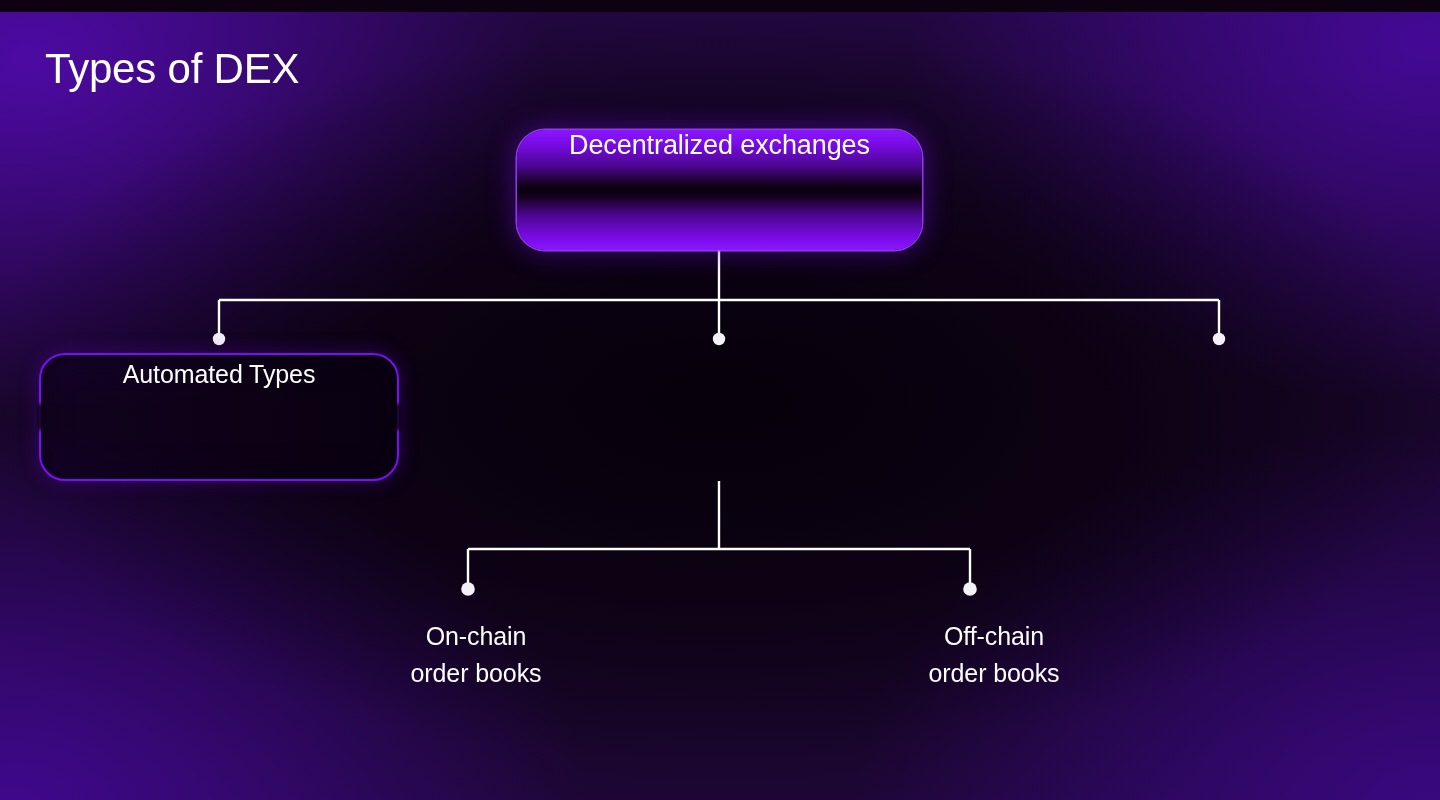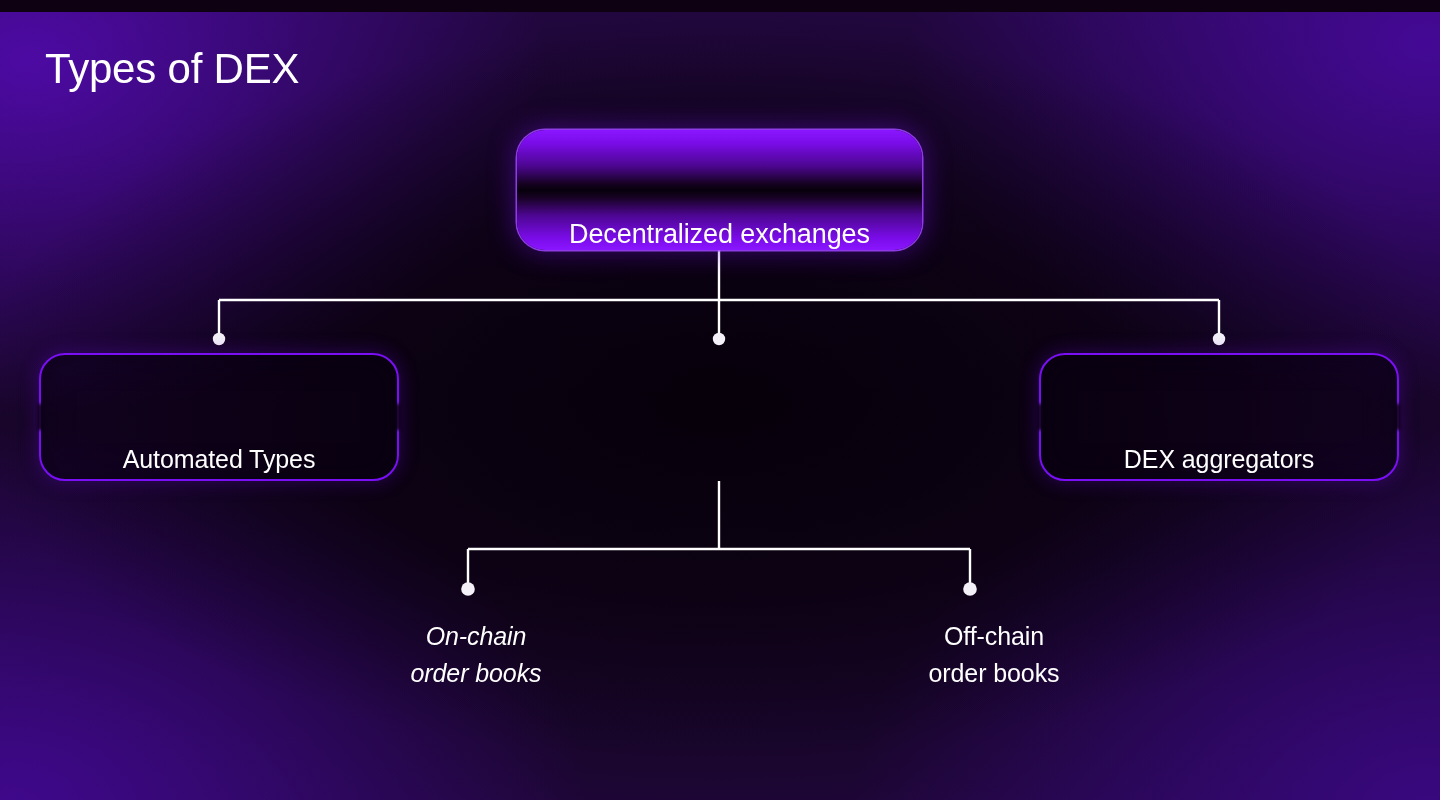--- a/index.html
+++ b/index.html
@@ -52,21 +52,21 @@
     letter-spacing:-.2px;
     white-space:nowrap;
   }
 
   
   #connectors { position:absolute; inset:0; }
 
   
   .node {
     position:absolute;
-    display:flex; align-items:flex-end; justify-content:center;
+    display:flex; align-items:flex-start; justify-content:center;
     text-align:center;
     color:#ffffff;
     border-radius:26px;
   }
 
   
   #node-root {
     left:517px; top:118px; width:405px; height:120px;
     border-radius:28px;
     background:
@@ -113,21 +113,21 @@
   }
   .notch.left  { left:-3px; }
   .notch.right { right:-3px; }
 
   
   .leaf {
     position:absolute; top:606px; width:300px;
     text-align:center; color:#ffffff;
     font-size:25px; font-weight:400; line-height:1.48; letter-spacing:-.1px;
   }
-  #leaf-onchain  { left:326px;font-style:italic; }
+  #leaf-onchain  { left:326px; }
   #leaf-offchain { left:844px; }
 </style>
 </head>
 <body>
 
 <div id="stage">
 
   <div id="bg-base"></div>
   <div id="bg-tint-tl"></div>
   <div id="bg-core"></div>
@@ -167,25 +167,20 @@
 
   <div class="node node-outline" id="node-amm">
     <span class="notch left"></span>
     <span class="notch right"></span>
     <span class="node-label">
       <span>Automated Types</span><br>
     </span>
   </div>
 
 
-  <div class="node node-outline" id="node-aggregators">
-    <span class="notch left"></span>
-    <span class="notch right"></span>
-    <span class="node-label">DEX aggregators</span>
-  </div>
 
   <div class="leaf" id="leaf-onchain">
     <span>On-chain</span><br>
     <span>order books</span>
   </div>
 
   <div class="leaf" id="leaf-offchain">
     <span>Off-chain</span><br>
     <span>order books</span>
   </div>

